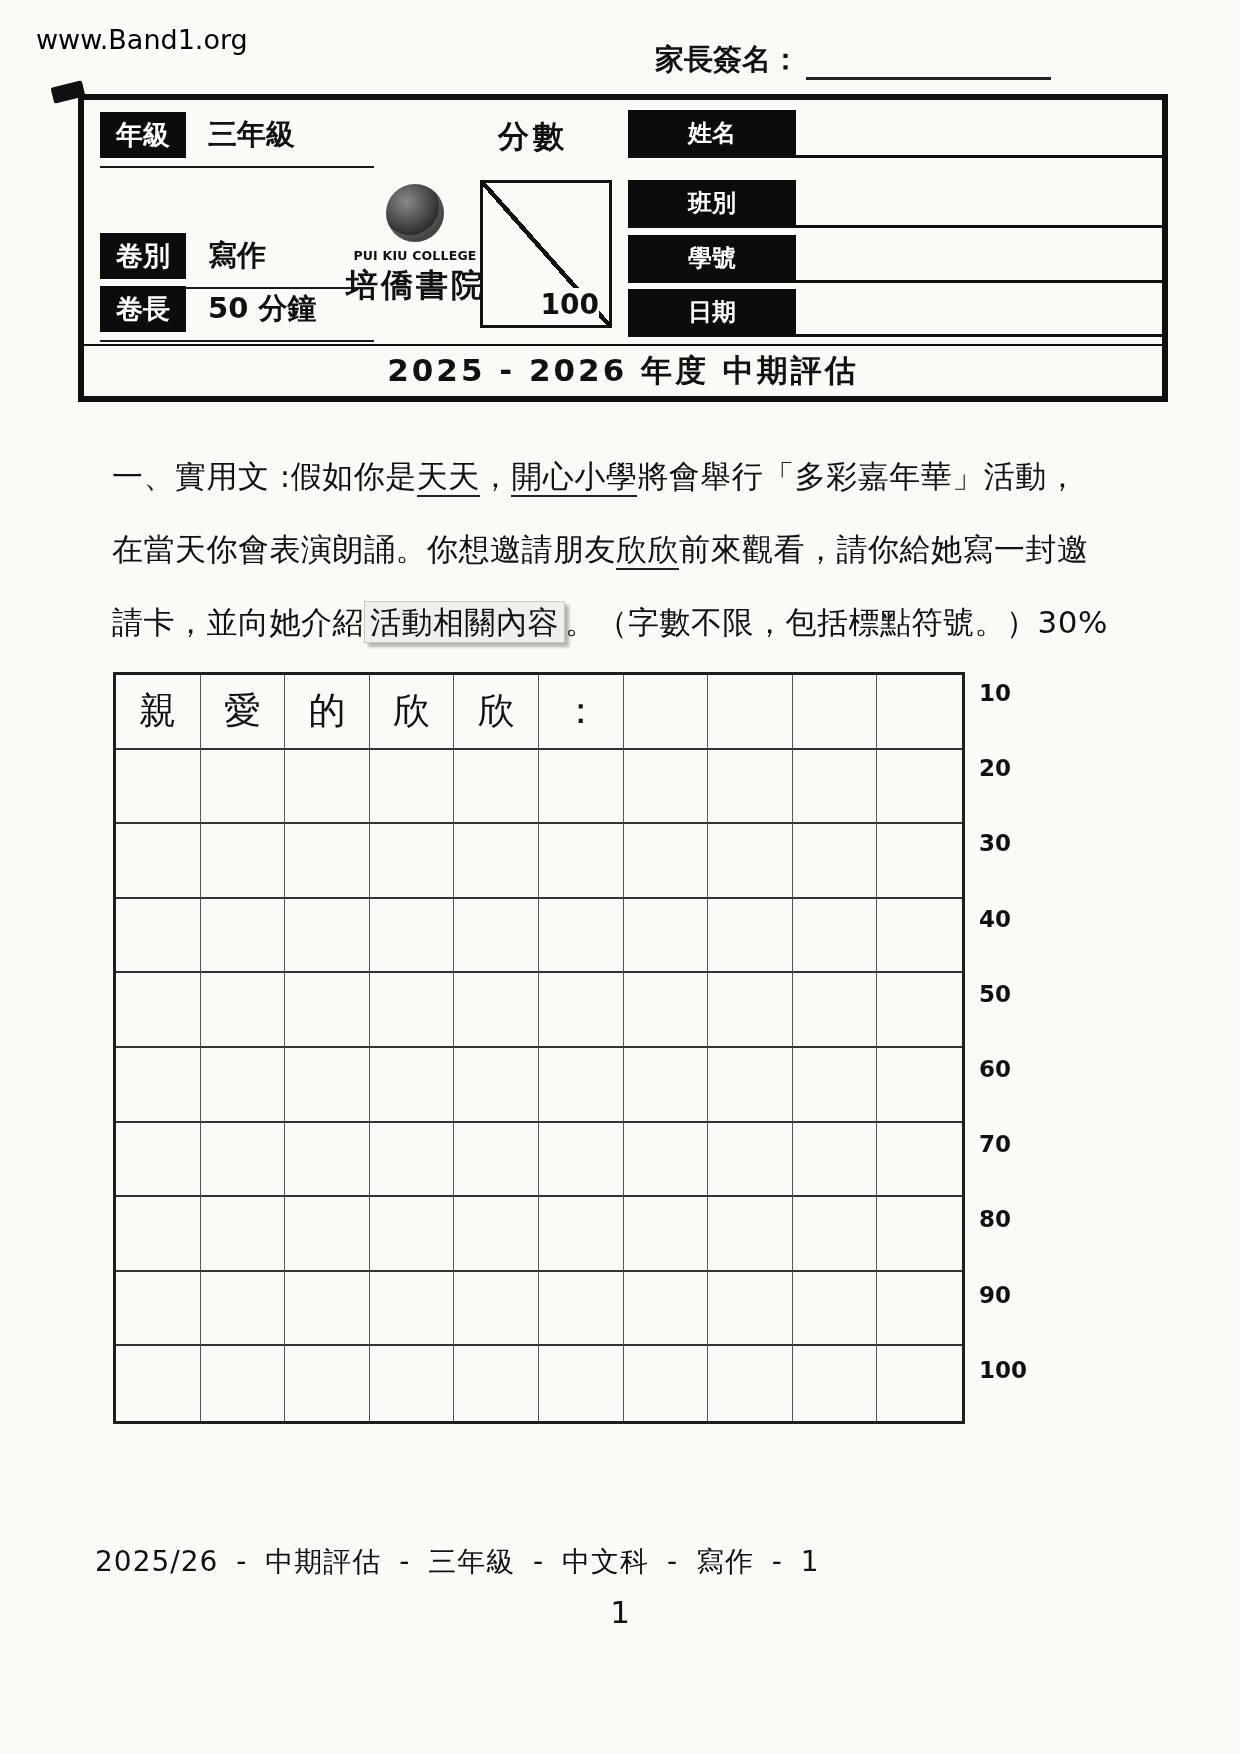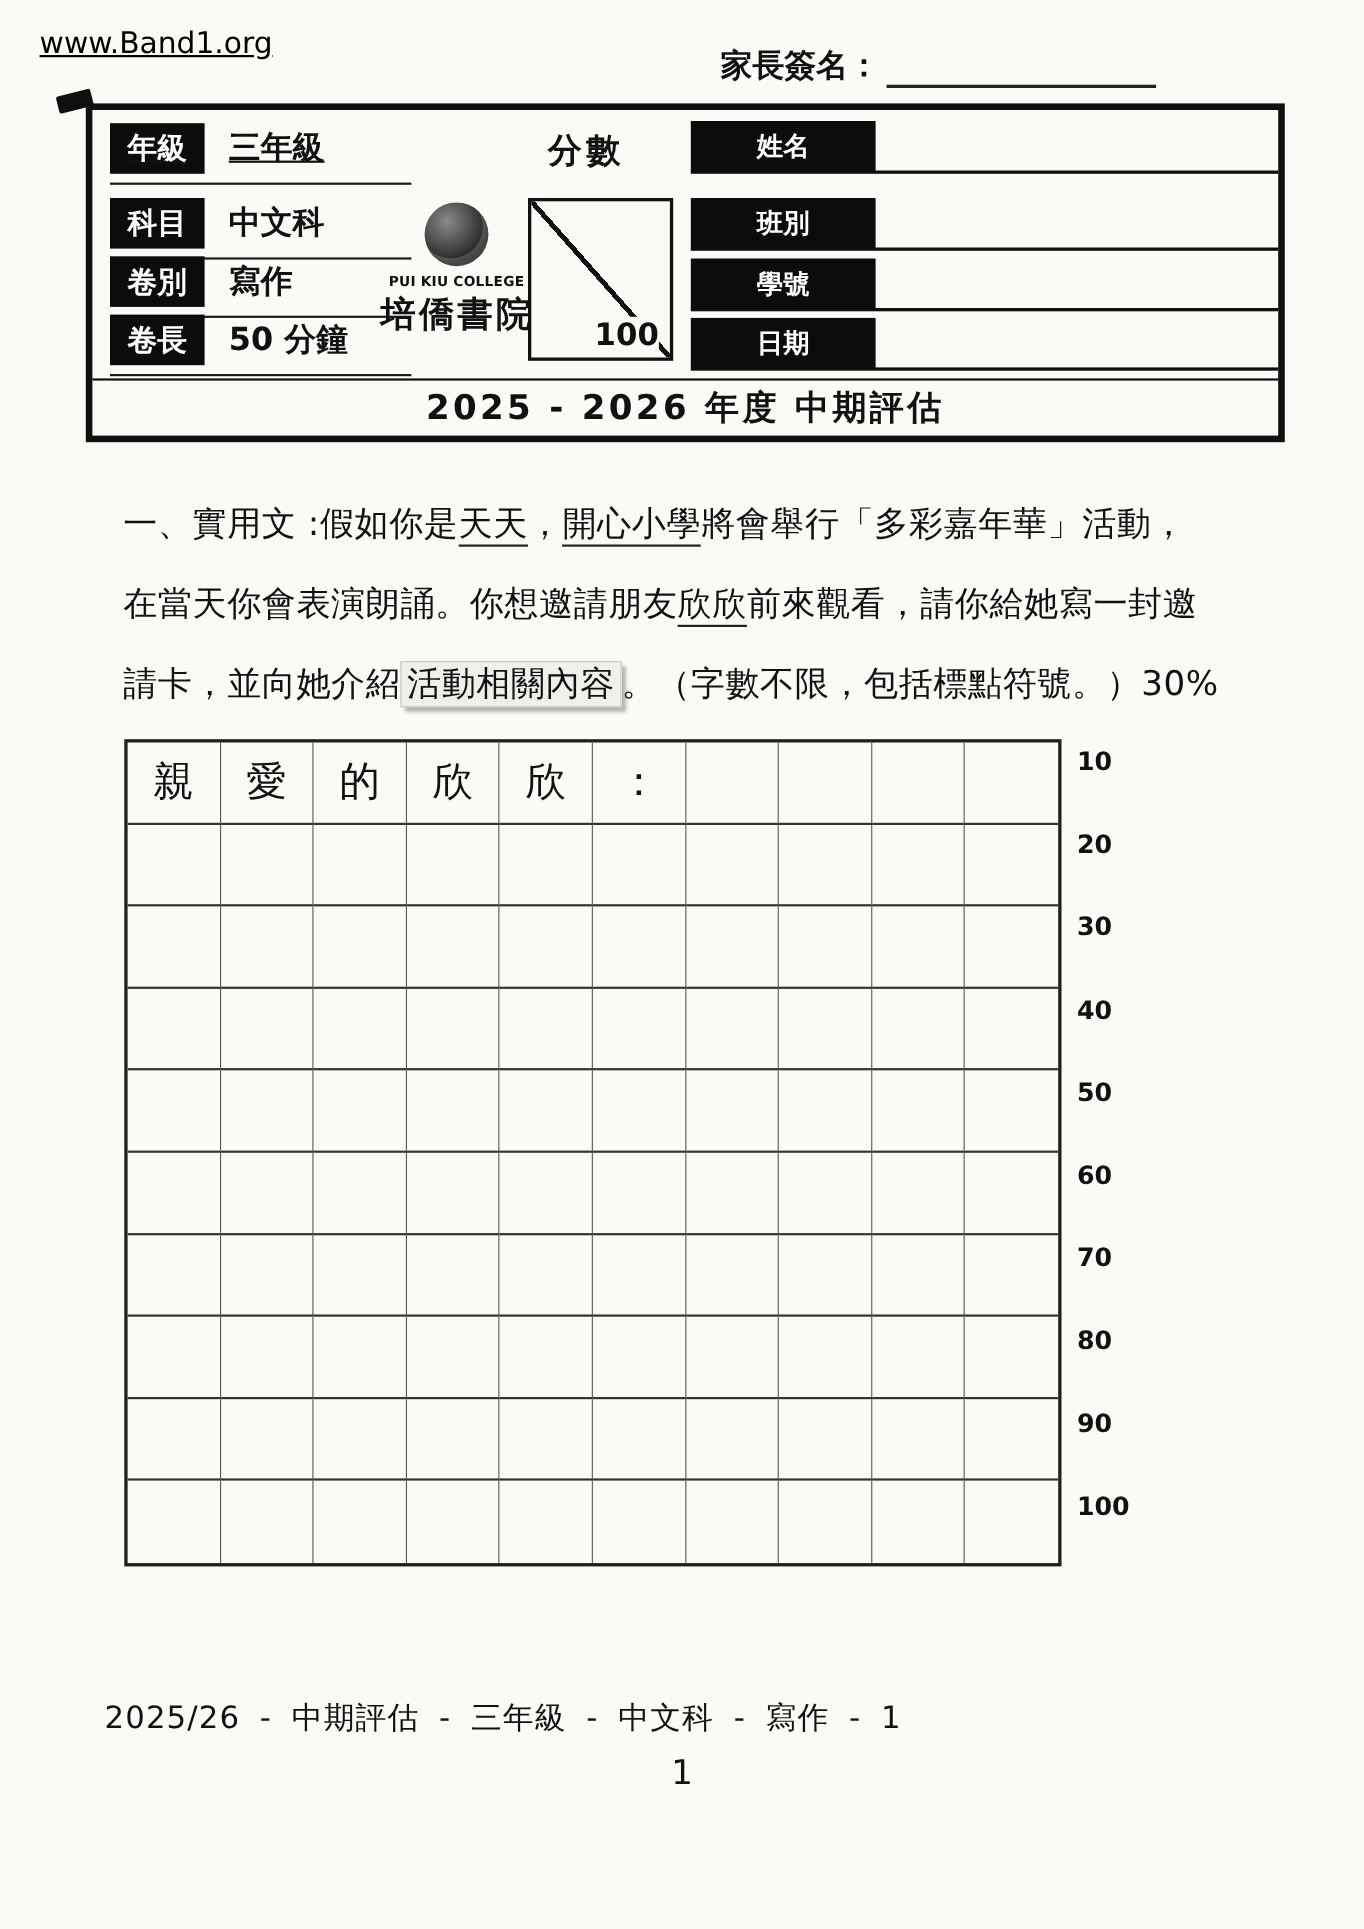--- a/index.html
+++ b/index.html
@@ -4,32 +4,32 @@
 <style>
   * { margin:0; padding:0; box-sizing:border-box; }
   html,body { background:#d9d9d9; }
   body { font-family:"DejaVu Sans","Liberation Sans",sans-serif; }
   .page {
     position:relative; width:1240px; height:1754px;
     background:#fbfaf7; color:#111; margin:0 auto; overflow:hidden;
   }
 
   
-  .watermark { position:absolute; left:36px; top:24px; font-size:27px; color:#000;text-decoration:underline; }
+  .watermark { position:absolute; left:36px; top:24px; font-size:27px; color:#000; }
   .parent-sign { position:absolute; left:655px; top:40px; font-size:29px; font-weight:700; white-space:nowrap; }
   .ps-line { display:inline-block; width:245px; height:34px; border-bottom:3px solid #222; margin-left:6px; vertical-align:bottom; }
   .corner-mark { position:absolute; left:52px; top:84px; width:32px; height:16px; background:#101010; transform:rotate(-14deg); border-radius:2px; }
 
   
   .header-box { position:absolute; left:78px; top:94px; width:1090px; height:308px; border:6px solid #101010; }
   .blabel { background:#0c0c0c; color:#fff; font-size:27px; font-weight:600; padding:5px 16px; display:inline-block; white-space:nowrap; }
   .blabel.wide { width:168px; text-align:center; padding:5px 0; }
 
   .lrow { position:absolute; left:16px; width:274px; display:flex; align-items:center; gap:22px; border-bottom:2.5px solid #1b1b1b; padding-bottom:8px; }
-  .lrow1 { top:12px;text-decoration:underline; } .lrow2 { top:80px; } .lrow3 { top:133px; } .lrow4 { top:186px; }
+  .lrow1 { top:12px; } .lrow2 { top:80px; } .lrow3 { top:133px; } .lrow4 { top:186px; }
   .lval { font-size:29px; font-weight:700; white-space:nowrap; }
 
   .score-label { position:absolute; left:414px; top:16px; font-size:31px; font-weight:700; letter-spacing:4px; }
   .score-box {
     position:absolute; left:396px; top:80px; width:132px; height:148px;
     border:3px solid #111;
     background:linear-gradient(to top right, transparent 48.8%, #111 48.8%, #111 51.2%, transparent 51.2%);
   }
   .score-denom { position:absolute; right:10px; bottom:4px; font-size:28px; font-weight:600; background:#fbfaf7; padding-left:3px; }
 
@@ -89,24 +89,20 @@
     <span>家長簽名：</span><span class="ps-line"></span>
   </div>
 
   <div class="corner-mark"></div>
 
   <div class="header-box">
 
     <div class="lrow lrow1">
       <span class="blabel">年級</span>
       <span class="lval">三年級</span>
-    </div>
-    <div class="lrow lrow2">
-      <span class="blabel">科目</span>
-      <span class="lval">中文科</span>
     </div>
     <div class="lrow lrow3">
       <span class="blabel">卷別</span>
       <span class="lval">寫作</span>
     </div>
     <div class="lrow lrow4">
       <span class="blabel">卷長</span>
       <span class="lval">50 分鐘</span>
     </div>
 

